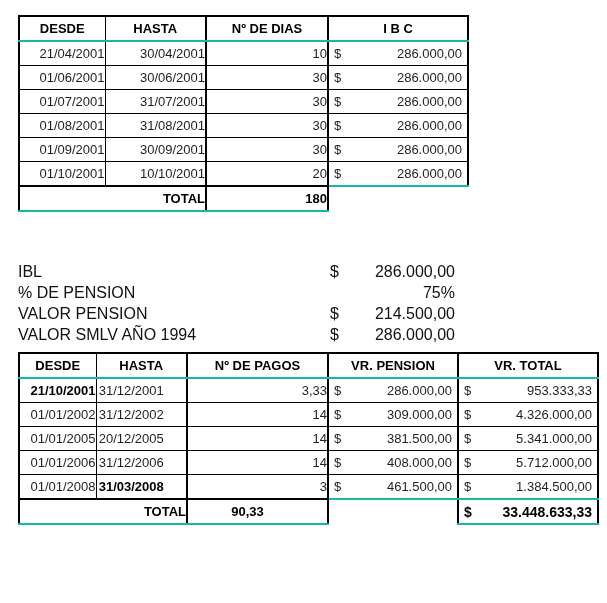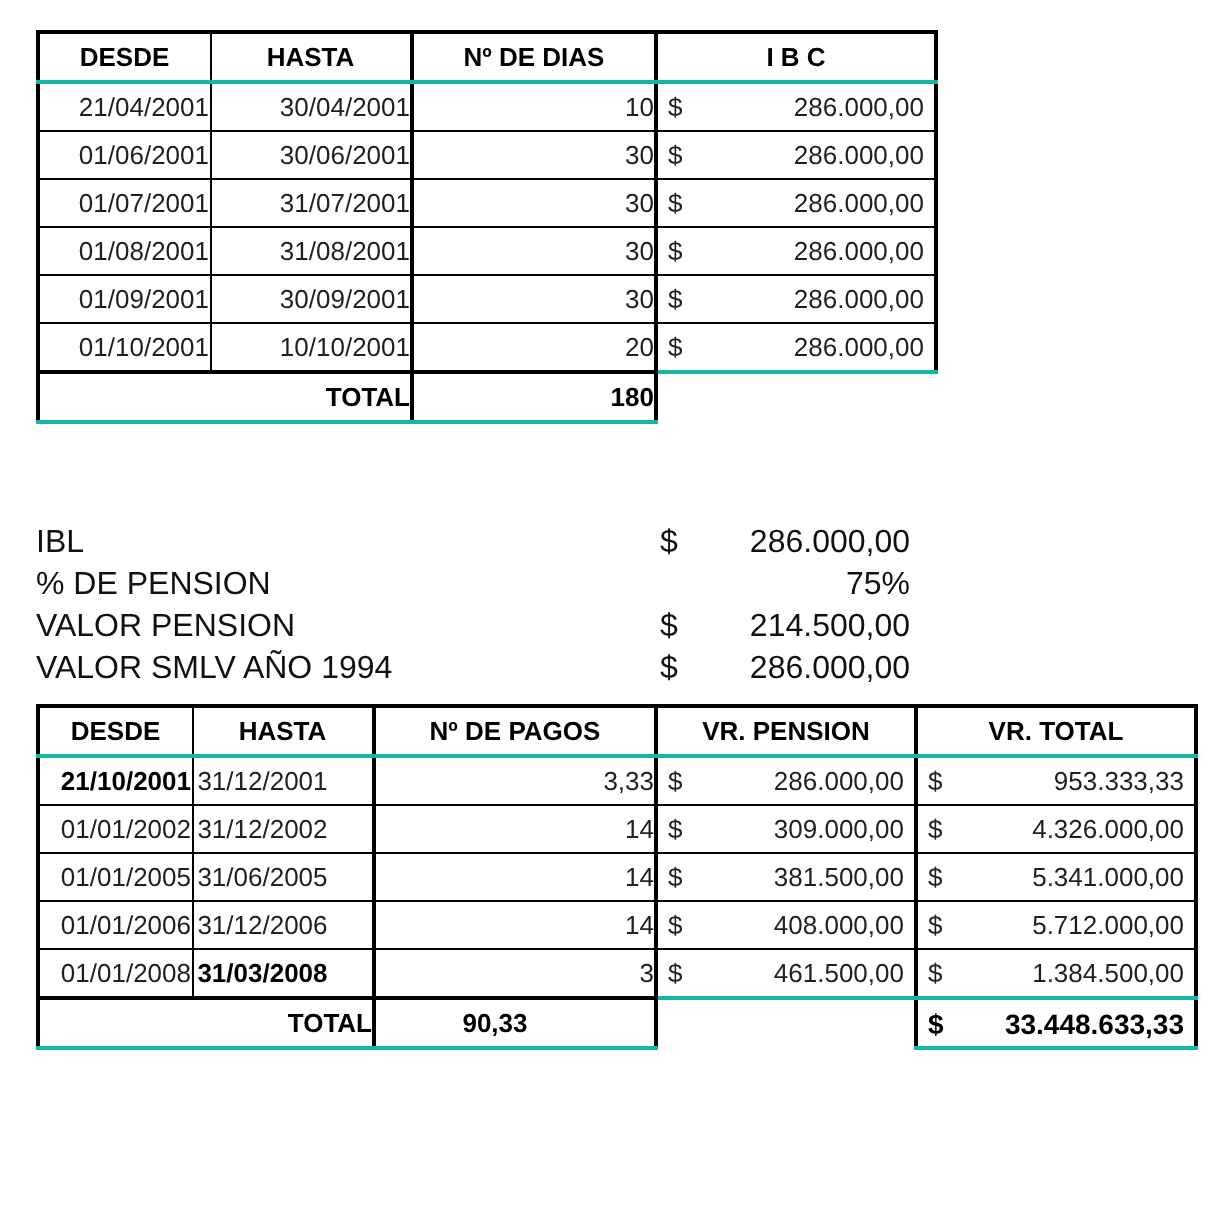--- a/index.html
+++ b/index.html
@@ -201,21 +201,21 @@
           </td>
       <td class="br2 bb1">
             <div class="money">
               <span class="cur">$</span>
               <span class="amt">4.326.000,00</span>
             </div>
           </td>
     </tr>
     <tr>
       <td class="bl2 br1 bb1 center">01/01/2005</td>
-      <td class="br2 bb1 right">31/06/2005</td>
+      <td class="br2 bb1 right">20/12/2005</td>
       <td class="br2 bb1 center">14</td>
       <td class="br2 bb1">
             <div class="money">
               <span class="cur">$</span>
               <span class="amt">381.500,00</span>
             </div>
           </td>
       <td class="br2 bb1">
             <div class="money">
               <span class="cur">$</span>

